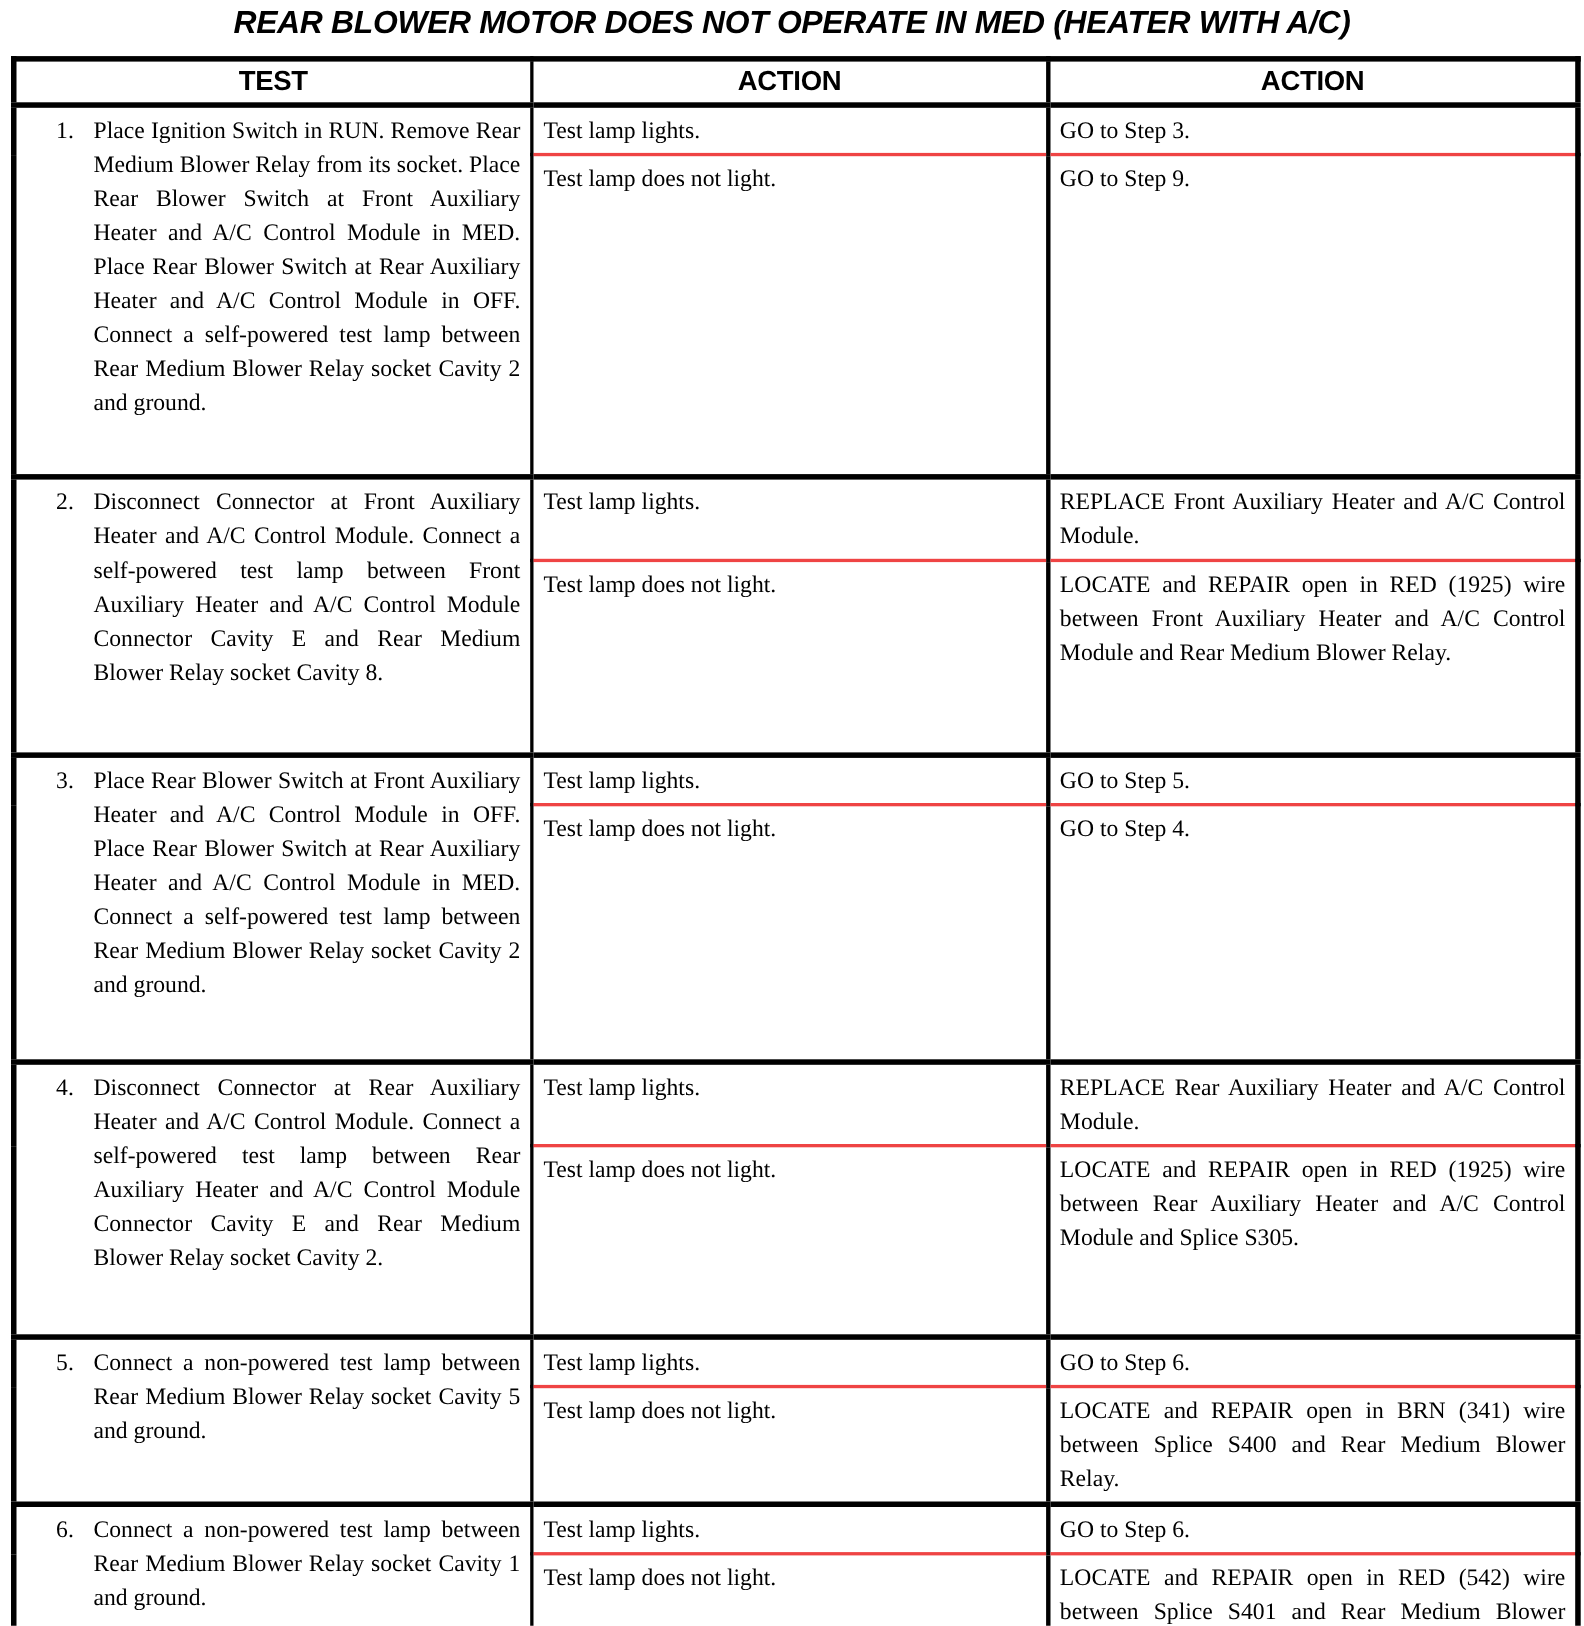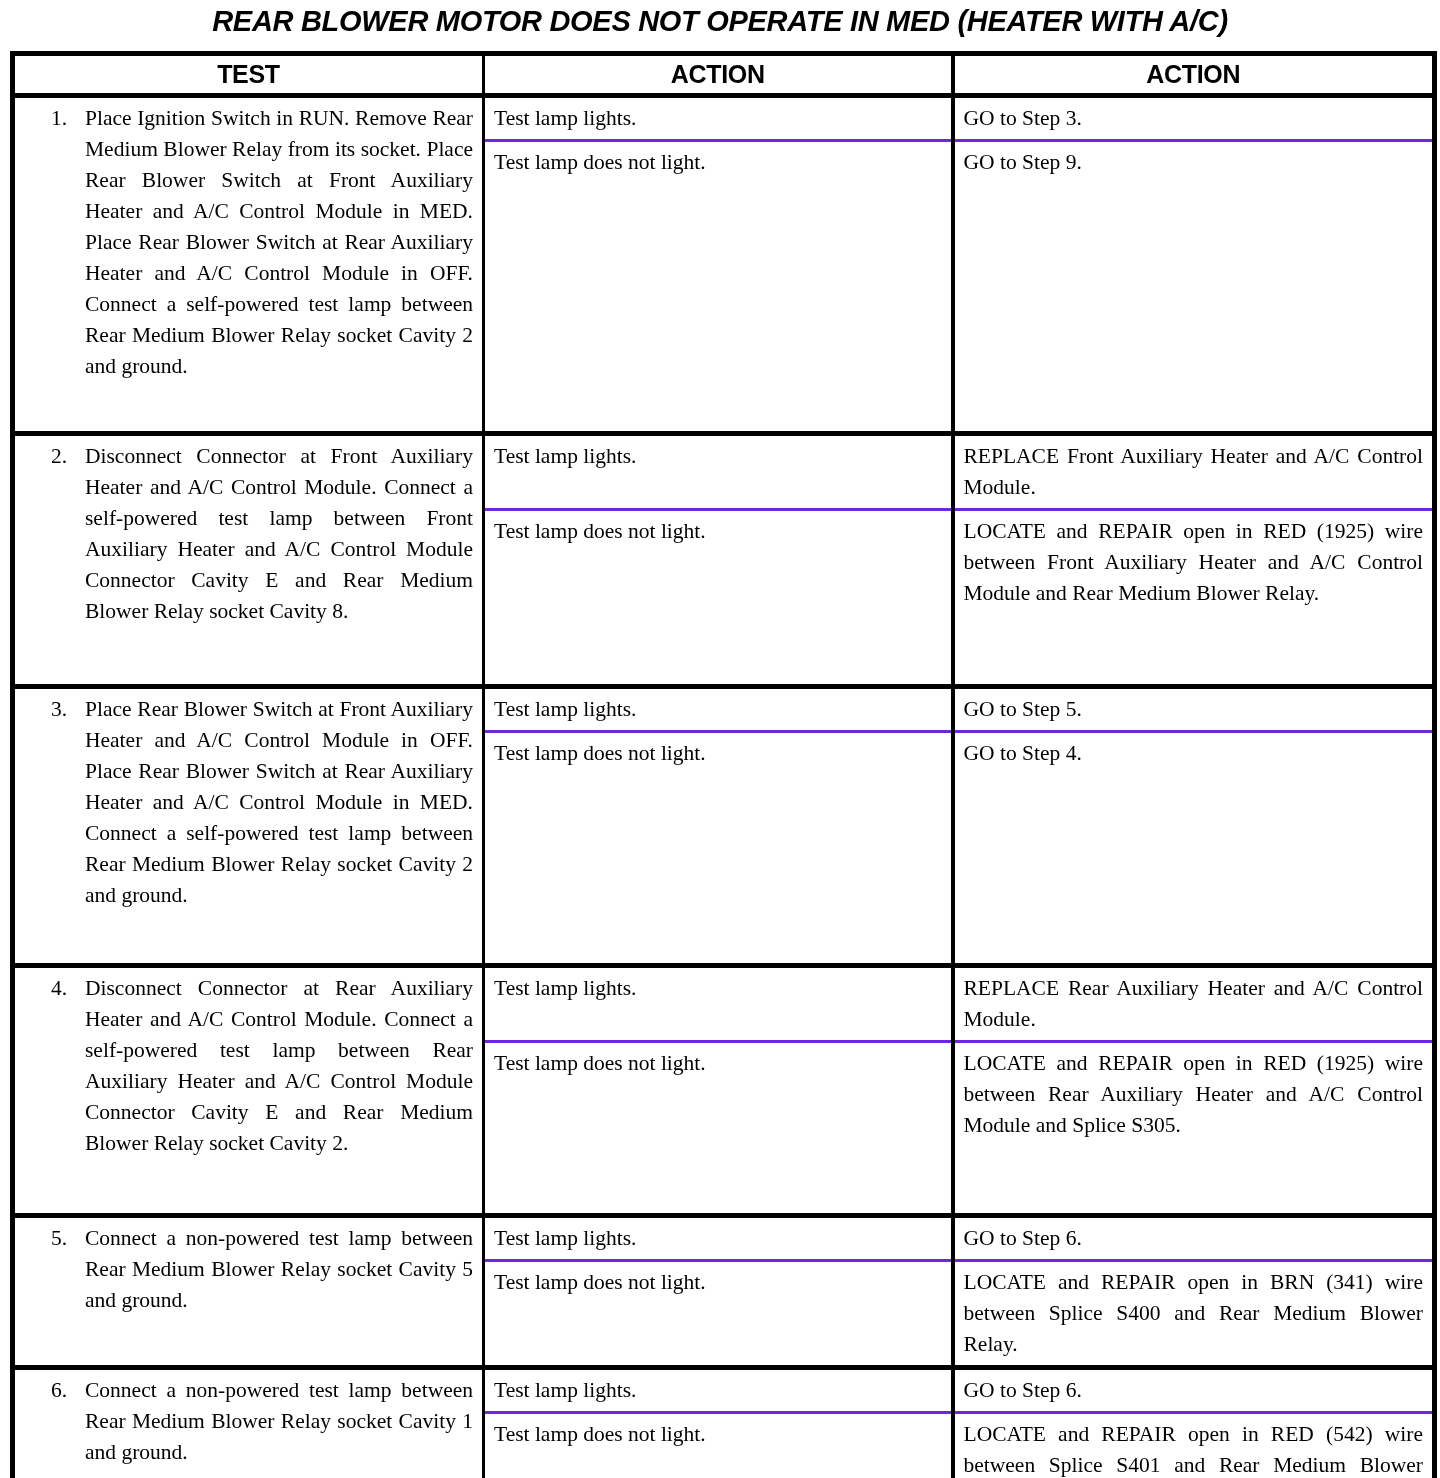--- a/index.html
+++ b/index.html
@@ -36,21 +36,21 @@
     vertical-align: middle;
     border-bottom: 4px solid #be185d;
   }
   td {
     vertical-align: top;
     font-size: 21.5px;
     line-height: 31px;
   }
   .v-thin  { border-right: 3px solid #000; }
   .v-thick { border-right: 4px solid #000; }
-  tr.sub  td { border-top: 3px solid #6d28d9; }
+  tr.sub  td { border-top: 3px solid #ef4444; }
   tr.step td { border-top: 5px solid #000; }
   .test-cell  { padding: 5px 9px 5px 0; }
   .test-inner { position: relative; padding-left: 70px; text-align: justify; }
   .step-num   { position: absolute; left: 36px; top: 0; }
   .result-cell { padding: 5px 10px 5px 9px; }
   .action-cell { padding: 5px 9px 5px 9px; text-align: justify; margin-left: 25px; }
 </style>
 </head>
 <body>
 

